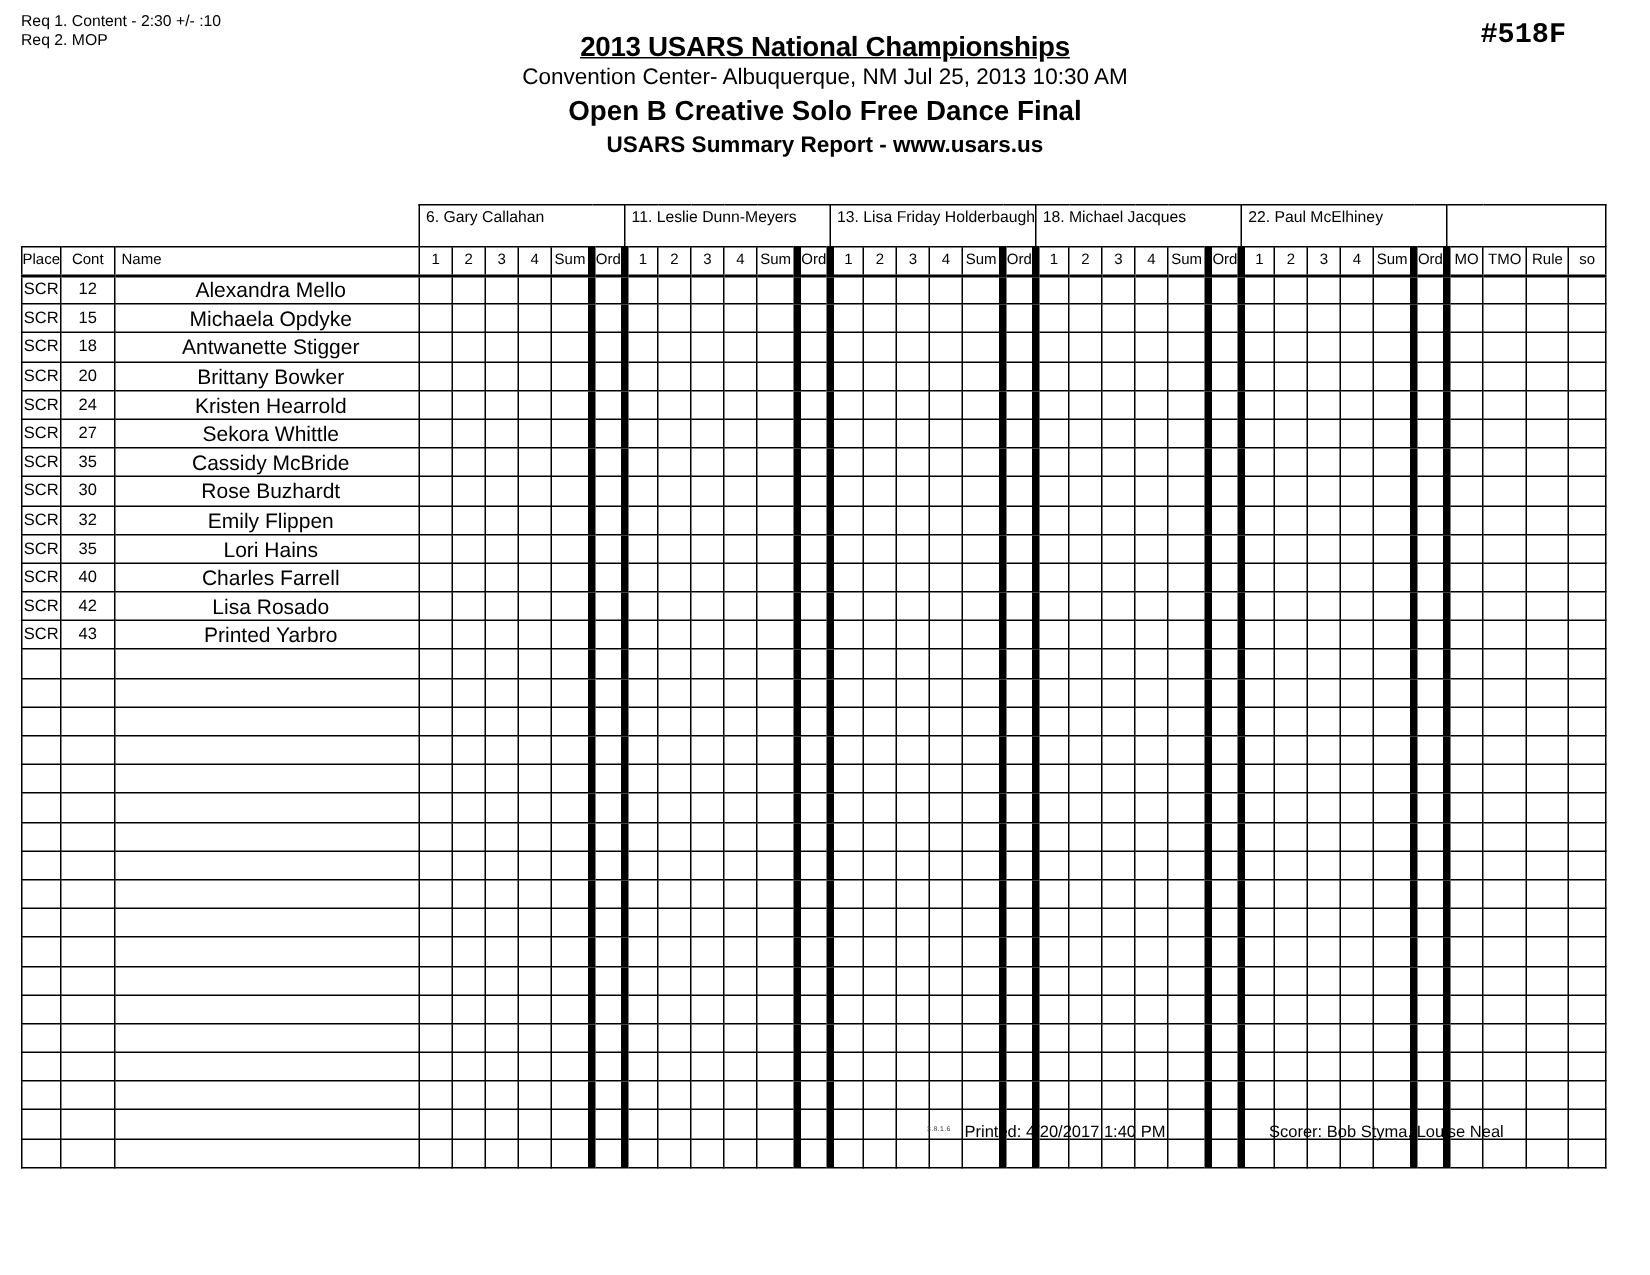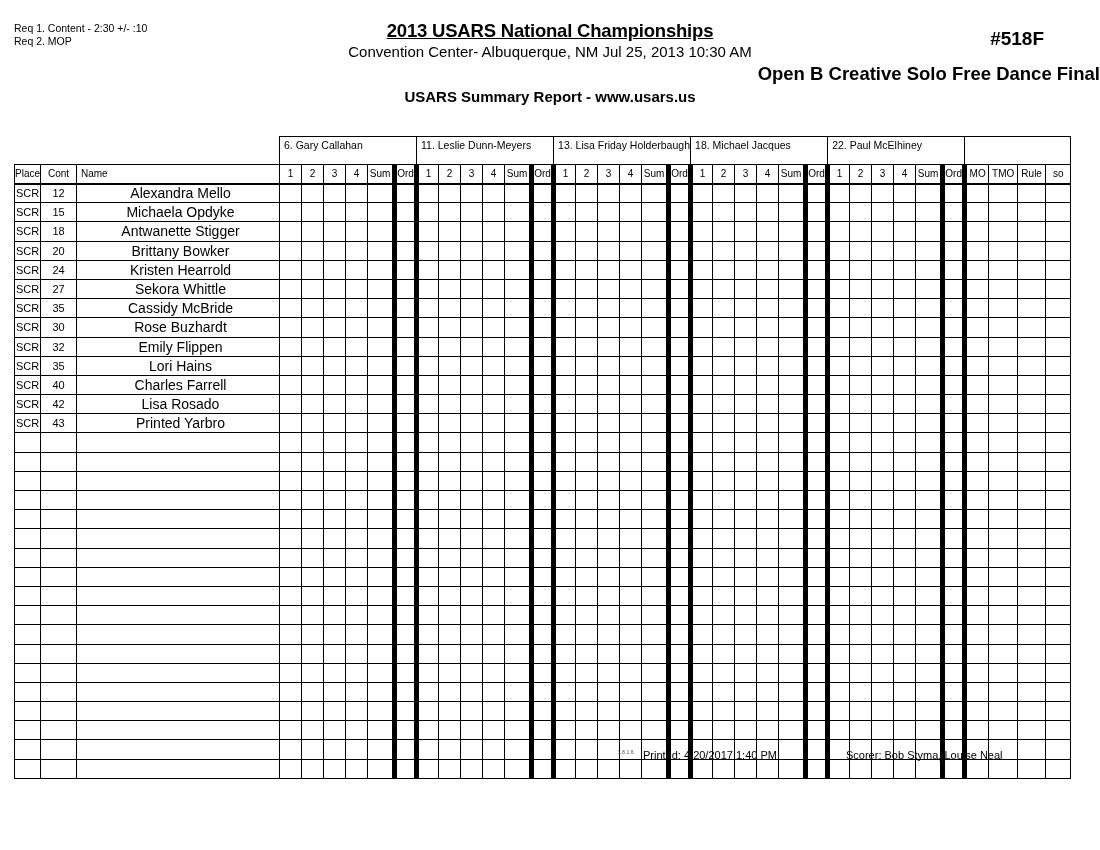--- a/index.html
+++ b/index.html
@@ -13,21 +13,21 @@
     font-family: "Liberation Sans", sans-serif;
     color: #000000;
     position: relative;
     overflow: hidden;
   }
 
   
   .req-block {
     position: absolute;
     left: 14px;
-    top: 22px;
+    top: 8px;
     font-size: 10.5px;
     line-height: 13px;
     white-space: nowrap;
   }
 
   
   .titles {
     position: absolute;
     left: 0;
     top: 20px;
@@ -43,34 +43,34 @@
   }
   .title-venue {
     font-size: 15px;
     font-weight: normal;
     line-height: 20px;
   }
   .title-event {
     font-size: 18.5px;
     font-weight: bold;
     line-height: 24px;
-    text-align: right;
   }
   .title-report {
     font-size: 15px;
     font-weight: bold;
     line-height: 21px;
   }
 
   .event-number {
     position: absolute;
     right: 56px;
-    top: 28px;
+    top: 12px;
     font-size: 19px;
     font-weight: bold;
+    font-family: Liberation Mono, monospace;
   }
 
   
   .sheet {
     position: absolute;
     left: 14px;
     top: 136px;
     width: 1029px;
     border-collapse: collapse;
     font-size: 10px;

